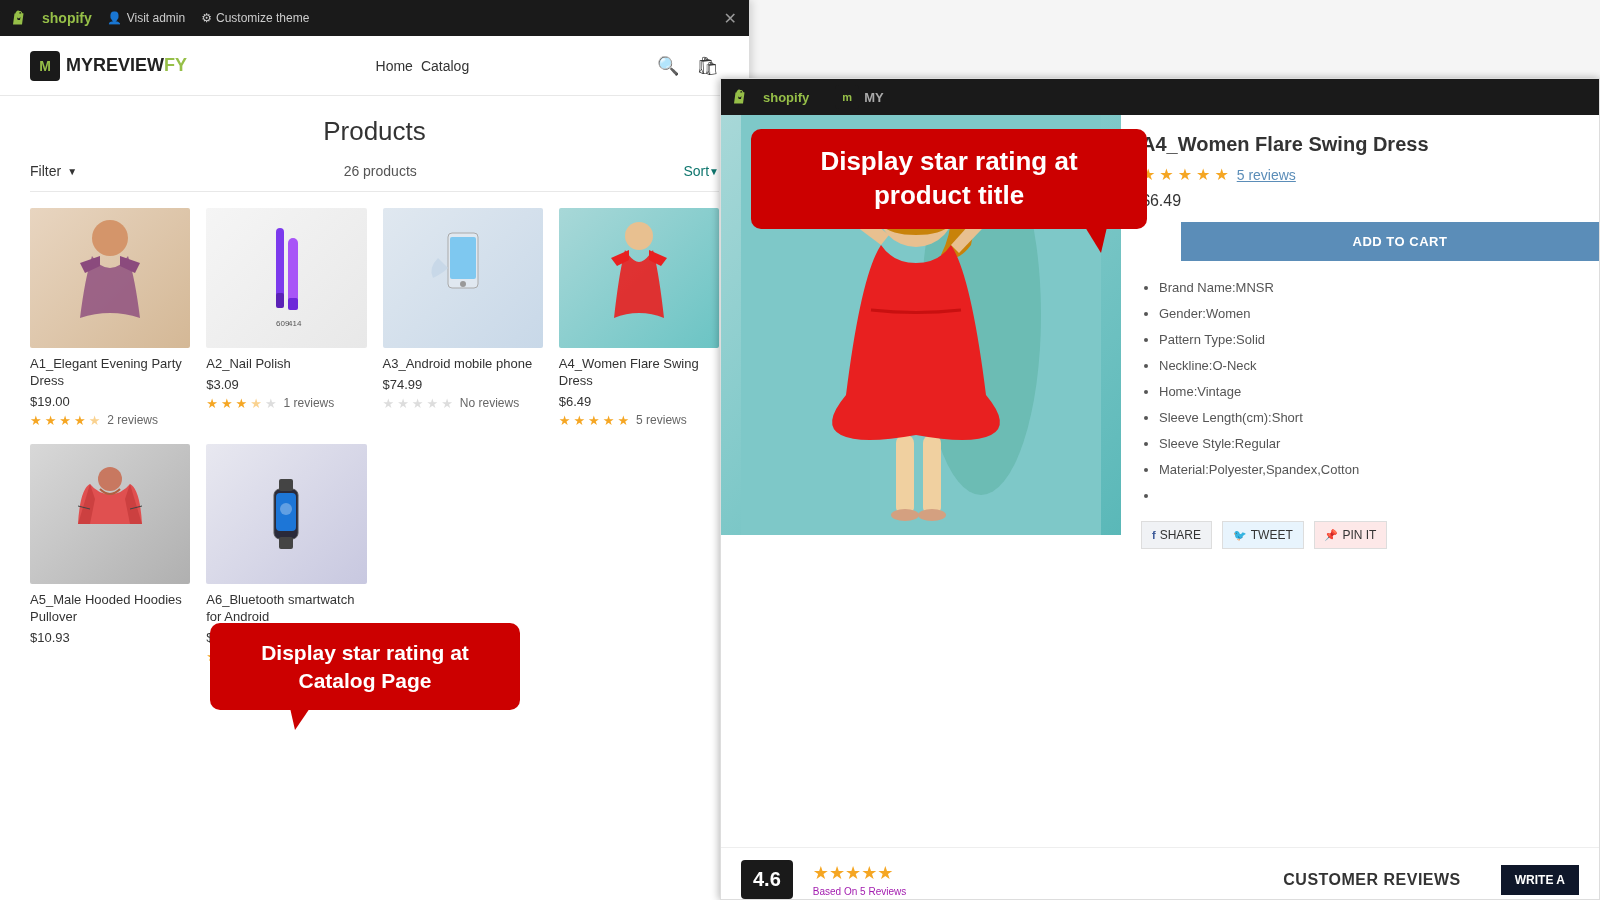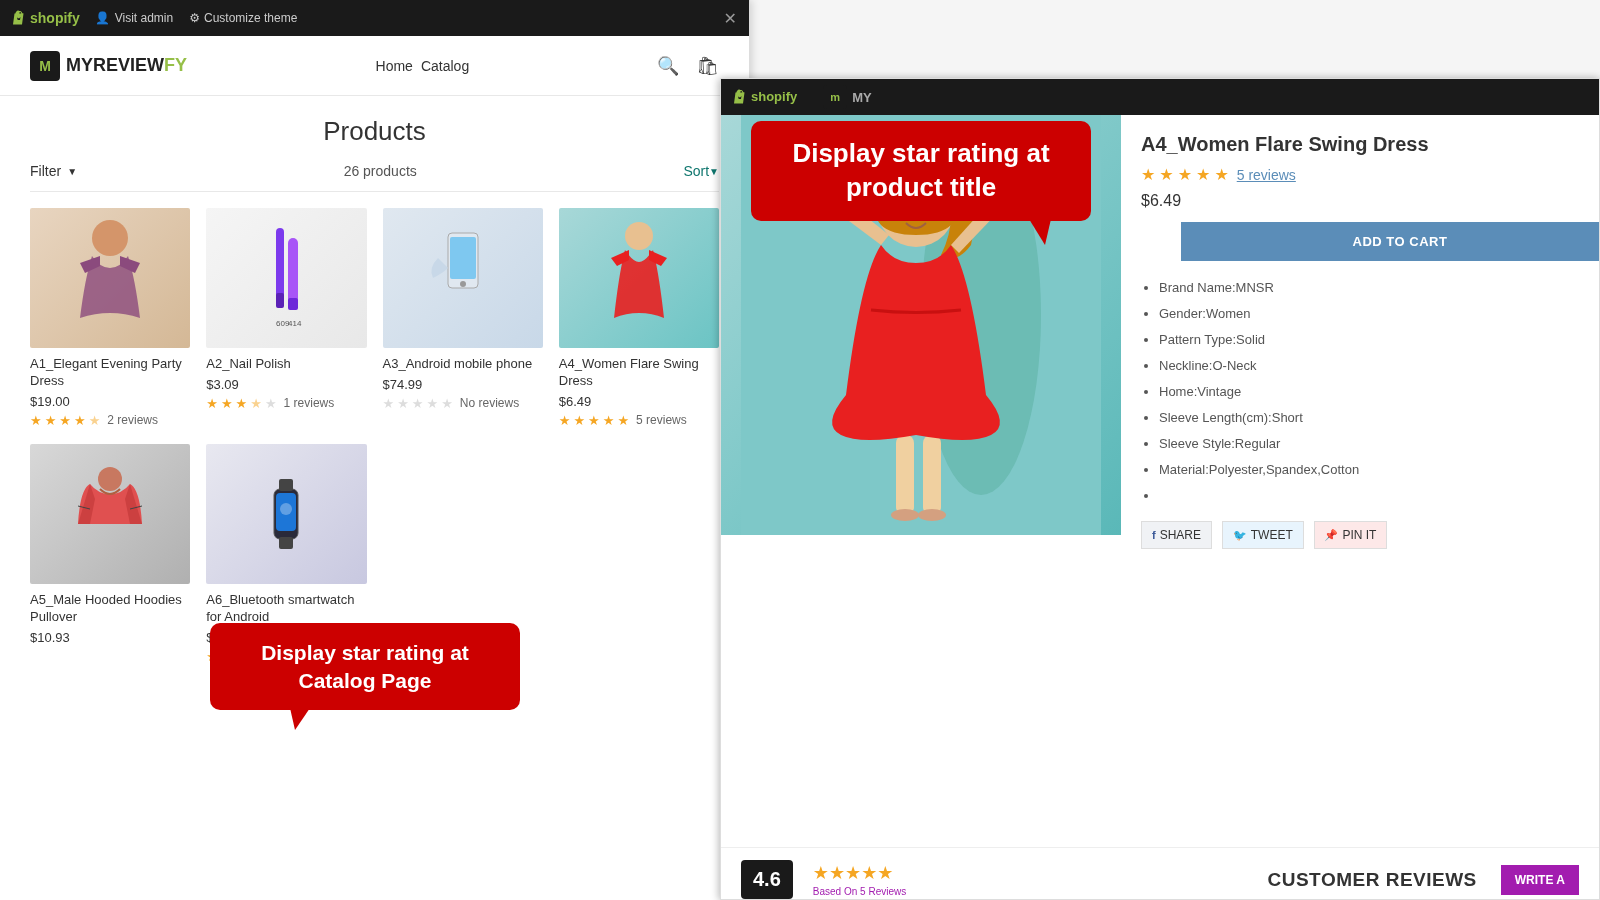--- a/index.html
+++ b/index.html
@@ -24,22 +24,22 @@
       display: flex;
       align-items: center;
       padding: 0 12px;
       gap: 16px;
     }
     .admin-bar-logo {
       color: #96bf48;
       font-weight: bold;
       font-size: 14px;
       display: flex;
-      align-items: flex-start;
-      gap: 4px;
+      align-items: center;
+      gap: 16px;
     }
     .admin-bar-link {
       color: #ccc;
       font-size: 12px;
       display: flex;
       align-items: center;
       gap: 4px;
     }
     .admin-bar-close {
       margin-left: auto;
@@ -340,35 +340,35 @@
       text-align: center;
     }
     .rating-stars-row {
       display: flex;
       flex-direction: column;
       gap: 2px;
     }
     .rating-stars { color: #f5a623; font-size: 18px; }
     .rating-based { font-size: 10px; color: #a21caf; }
     .customer-reviews-title {
-      font-size: 19px;
+      font-size: 16px;
       font-weight: 600;
       color: #333;
       margin-left: auto;
       text-transform: uppercase;
       letter-spacing: 0.5px;
     }
     .write-review-btn {
-      background: #a21caf;
+      background: #0f172a;
       color: #fff;
       border: none;
       padding: 8px 14px;
       font-size: 12px;
       cursor: pointer;
-      margin-left: 4px;
+      margin-left: 20px;
       font-weight: 600;
       text-transform: uppercase;
     }
 
     
     .img-party-dress {
       background: linear-gradient(135deg, #e8d5c0, #d4b896);
       display: flex;
       align-items: center;
       justify-content: center;
@@ -608,21 +608,21 @@
         </svg>
       <span style="color:#96bf48;font-weight:bold;font-size:13px;">shopify</span>
     </div>
 
     <div style="display:flex;align-items:center;gap:5px;margin-left:10px;">
       <div class="logo-icon" style="width:24px;height:24px;font-size:11px;">m</div>
       <span style="font-size:13px;font-weight:900;color:#aaa;">MY</span>
     </div>
   </div>
 
-  <div class="callout-box" style="top: 42px; left: 30px; width: 340px; font-size: 26px; z-index: 20;">
+  <div class="callout-box" style="top: 50px; left: 30px; width: 396px; font-size: 26px; z-index: 20;">
     <span>Display star rating
 at product title</span>
     
     <div style="position:absolute;bottom:-24px;right:40px;width:0;height:0;border-left:16px solid transparent;border-right:6px solid transparent;border-top:26px solid #cc0000;"></div>
   </div>
 
   <div class="detail-content">
 
     <div class="product-image-area">
       <div class="product-main-img">

